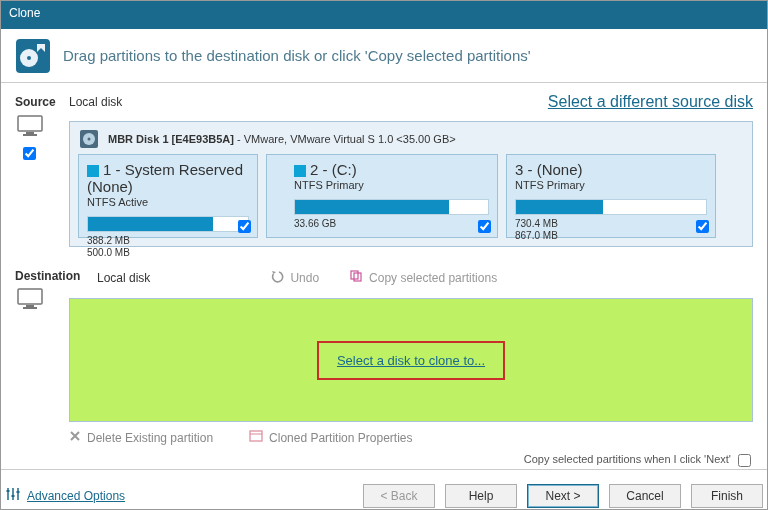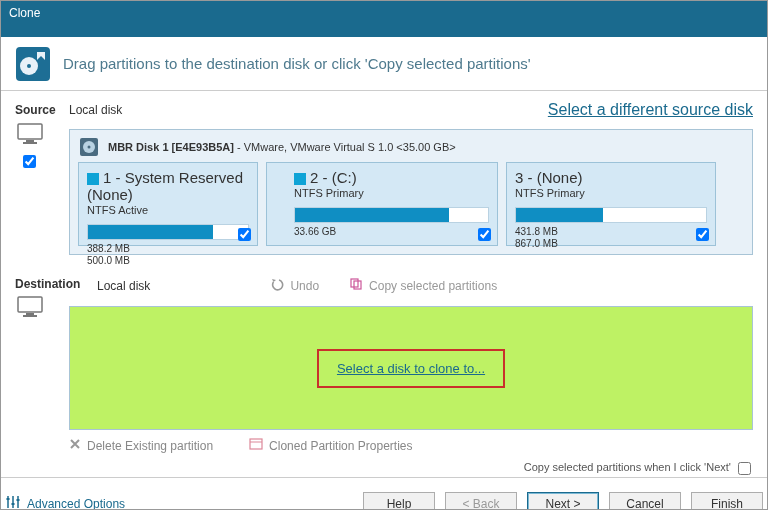--- a/index.html
+++ b/index.html
@@ -1,17 +1,17 @@
 <!DOCTYPE html>
 <html><head>
 <meta charset="utf-8">
 <style>
 * { margin: 0; padding: 0; box-sizing: border-box; font-family: "Segoe UI", Tahoma, sans-serif; }
 body { width: 768px; height: 510px; background: #fff; border: 1px solid #999; overflow: hidden; font-size: 12px; color: #333; }
-.titlebar { background: #1a6a8e; color: #fff; height: 36px; line-height: 24px; padding: 0 8px; font-size: 12px; }
+.titlebar { background: #1a6a8e; color: #fff; height: 28px; line-height: 24px; padding: 0 8px; font-size: 12px; }
 .banner { display: flex; align-items: center; height: 54px; padding: 6px 14px; border-bottom: 1px solid #ccc; }
 .banner-icon { width: 36px; height: 36px; margin-right: 12px; }
 .banner-text { color: #4e7a8e; font-size: 15px; }
 .section-row { display: flex; align-items: flex-start; padding: 6px 14px 2px 14px; }
 .section-label { width: 54px; font-weight: bold; color: #333; font-size: 12px; padding-top: 2px; }
 .section-body { flex: 1; }
 .section-head { display: flex; align-items: center; justify-content: space-between; }
 .local-disk-label { font-size: 12px; color: #333; }
 .select-link { color: #1a6a8e; text-decoration: underline; font-size: 16px; cursor: pointer; }
 .monitor-col { width: 54px; display: flex; flex-direction: column; align-items: flex-start; padding-top: 0; }
@@ -129,21 +129,21 @@
             </div>
           <input type="checkbox" checked="" class="part-chk" style="">
         </div>
         <div class="partition p3">
           <div class="part-name"><span>3 -  (None)</span></div>
           <div class="part-type">NTFS Primary</div>
           <div class="bar-outer">
               <div class="bar-inner" style="width:46%"></div>
             </div>
           <div class="sizes">
-              <div>431.8 MB</div>
+              <div>730.4 MB</div>
               <div>867.0 MB</div>
             </div>
           <input type="checkbox" checked="" class="part-chk" style="">
         </div>
       </div>
     </div>
   </div>
 </div>
 
 <div class="section-row" style="padding-top:18px;">
@@ -215,19 +215,19 @@
           <line x1="3" y1="2" x2="3" y2="14" stroke="#1a6a8e" stroke-width="1.5"></line>
           <line x1="8" y1="2" x2="8" y2="14" stroke="#1a6a8e" stroke-width="1.5"></line>
           <line x1="13" y1="2" x2="13" y2="14" stroke="#1a6a8e" stroke-width="1.5"></line>
           <rect x="1.5" y="4" width="3" height="2" fill="#1a6a8e"></rect>
           <rect x="6.5" y="9" width="3" height="2" fill="#1a6a8e"></rect>
           <rect x="11.5" y="5" width="3" height="2" fill="#1a6a8e"></rect>
         </svg></span>
     <span>Advanced Options</span>
   </a>
   <div class="btn-row">
+    <button class="btn" disabled="">&lt; Back</button>
     <button class="btn">Help</button>
-    <button class="btn" disabled="">&lt; Back</button>
     <button class="btn primary">Next &gt;</button>
     <button class="btn">Cancel</button>
     <button class="btn">Finish</button>
   </div>
 </div>
 
 </body></html>

